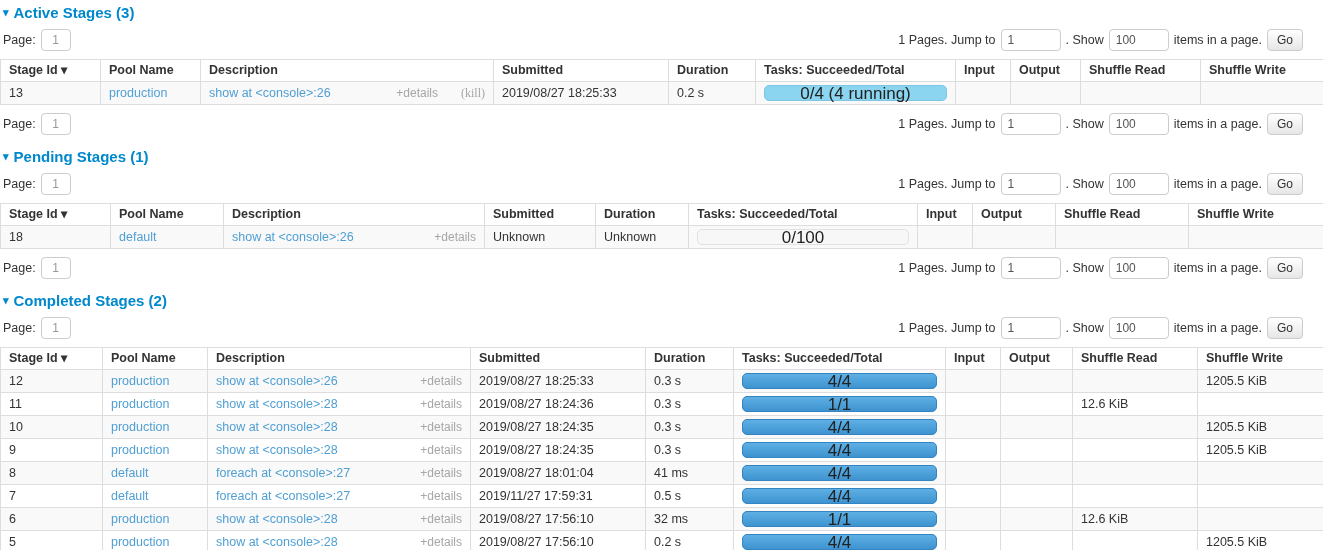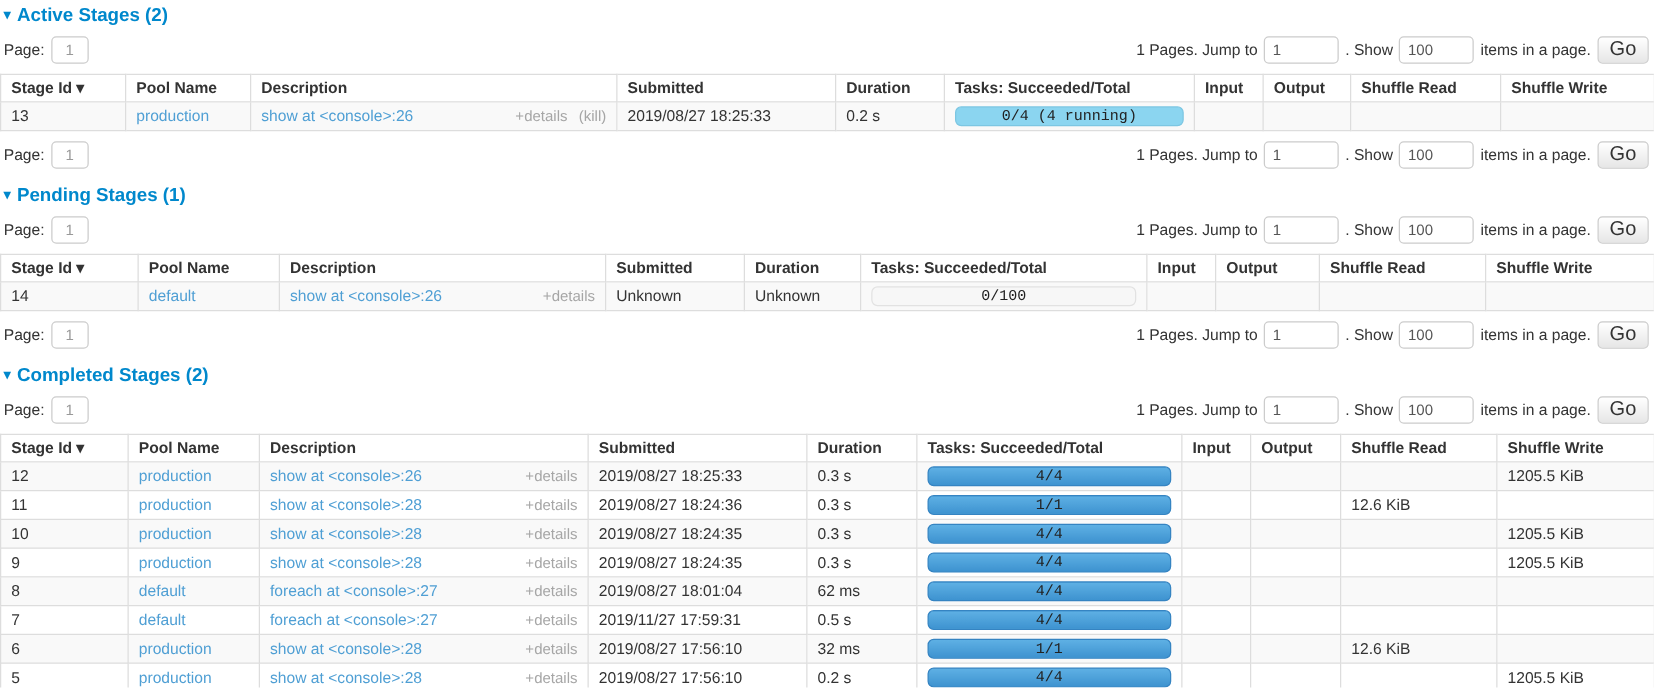--- a/index.html
+++ b/index.html
@@ -19,70 +19,70 @@
   }
   .sec{width:1323px;}
   .sec-h{
     margin:12px 0 6px 3px;font-size:15px;font-weight:bold;color:var(--heading);
     display:flex;align-items:center;gap:5px;cursor:pointer;line-height:17px;
   }
   .sec-h.first{margin-top:4px;}
   .tri{font-size:11px;line-height:17px;}
   .pager{
     display:flex;justify-content:space-between;align-items:center;
-    margin:7px 0;padding:0 4px 0 3px;height:24px;
+    margin:7px 0;padding:0 20px 0 3px;height:24px;
   }
   .pager .left,.pager .right{display:flex;align-items:center;gap:5px;white-space:nowrap;}
   .txt{color:#333;}
   input.pg{
     width:30px;height:22px;border:1px solid #ccc;border-radius:4px;
     font-family:inherit;font-size:12px;color:#999;text-align:center;padding:1px 3px;background:#fff;
   }
   input.jmp{
     width:60px;height:22px;border:1px solid #ccc;border-radius:4px;
     font-family:inherit;font-size:12px;color:#555;text-align:left;padding:1px 6px;background:#fff;
   }
   button.go{
     height:22px;padding:1px 9px;border:1px solid #ccc;border-radius:4px;
-    background:linear-gradient(#ffffff,#e6e6e6);font-family:inherit;font-size:16px;
+    background:linear-gradient(#ffffff,#e6e6e6);font-family:inherit;font-size:12px;
     color:#333;cursor:pointer;box-shadow:inset 0 1px 0 rgba(255,255,255,.3);
   }
   table.stages{
     border-collapse:collapse;table-layout:fixed;width:1323px;margin:2px 0 4px;
     background:#fff;
   }
   table.stages th,table.stages td{
     border:1px solid #ddd;padding:2px 8px;height:22px;line-height:17px;
     font-size:12.5px;overflow:hidden;white-space:nowrap;text-align:left;vertical-align:middle;
   }
   table.stages th{font-weight:bold;color:#333;background:#fff;cursor:pointer;}
   table.stages tbody tr:nth-child(odd){background:#f9f9f9;}
   a.lnk{color:var(--link);text-decoration:none;cursor:pointer;}
   .desc-wrap{display:flex;align-items:flex-end;width:100%;}
   .desc-spacer{flex:1;}
   .det,.kill{color:var(--muted);cursor:pointer;font-size:12px;}
-  .kill{margin-left:9px;}
+  .kill{margin-left:23px;font-family:Liberation Serif, serif;}
   .progress{
     position:relative;height:16px;margin:1px 0;border-radius:5px;
     background:#f7f7f7;border:1px solid #e2e2e2;
-    text-align:center;font-size:12px;line-height:15px;color:#222;font-family:Liberation Mono, monospace;
+    text-align:center;font-size:17px;line-height:15px;color:#222;
   }
   .progress.running{background:var(--bar-running);border-color:#7cc6e2;}
   .progress.full{
     background:linear-gradient(var(--done-top),var(--done-bottom));
     border-color:var(--done-border);
   }
 </style>
 </head>
 <body>
 
 <div class="sec">
   <h4 class="sec-h first">
     <span class="tri">▾</span>
-    <span>Active Stages (2)</span>
+    <span>Active Stages (3)</span>
   </h4>
   <div class="pager">
       <div class="left">
         <span class="txt">Page:</span>
         <input class="pg" value="1" style="">
       </div>
       <div class="right">
         <span class="txt">1 Pages. Jump to</span>
         <input class="jmp" value="1" style="">
         <span class="txt">. Show</span>
@@ -199,21 +199,21 @@
           <th>Duration</th>
           <th>Tasks: Succeeded/Total</th>
           <th>Input</th>
           <th>Output</th>
           <th>Shuffle Read</th>
           <th>Shuffle Write</th>
         </tr>
       </thead>
       <tbody>
         <tr>
-          <td>14</td>
+          <td>18</td>
           <td><a class="lnk">default</a></td>
           <td>
             <div class="desc-wrap">
               <a class="lnk">show at &lt;console&gt;:26</a>
               <span class="desc-spacer"></span>
               <span class="det">+details</span>
             </div>
           </td>
           <td>Unknown</td>
           <td>Unknown</td>
@@ -374,21 +374,21 @@
           <td>8</td>
           <td><a class="lnk">default</a></td>
           <td>
             <div class="desc-wrap">
               <a class="lnk">foreach at &lt;console&gt;:27</a>
               <span class="desc-spacer"></span>
               <span class="det">+details</span>
             </div>
           </td>
           <td>2019/08/27 18:01:04</td>
-          <td>62 ms</td>
+          <td>41 ms</td>
           <td>
             <div class="progress full">4/4</div>
           </td>
           <td></td>
           <td></td>
           <td></td>
           <td></td>
         </tr>
         <tr>
           <td>7</td>

